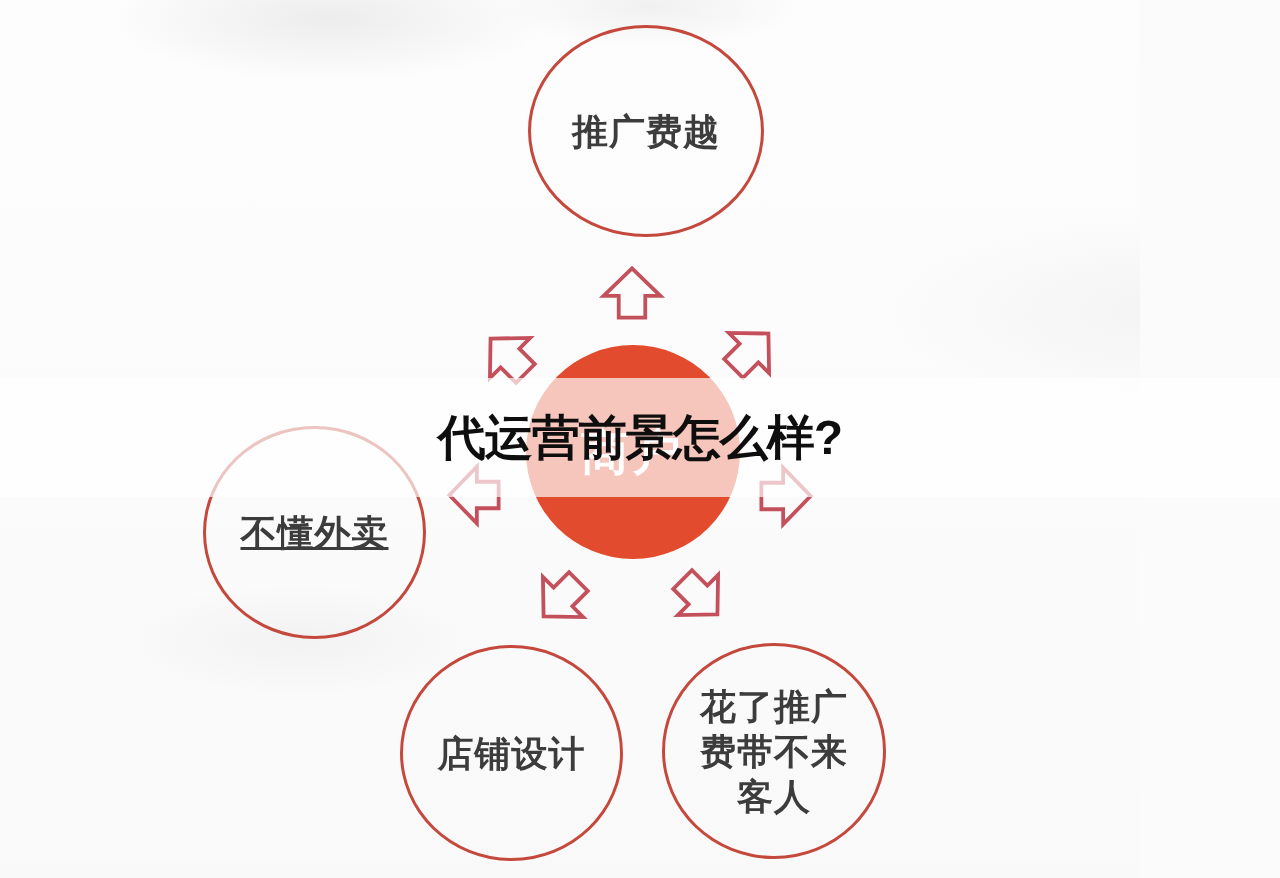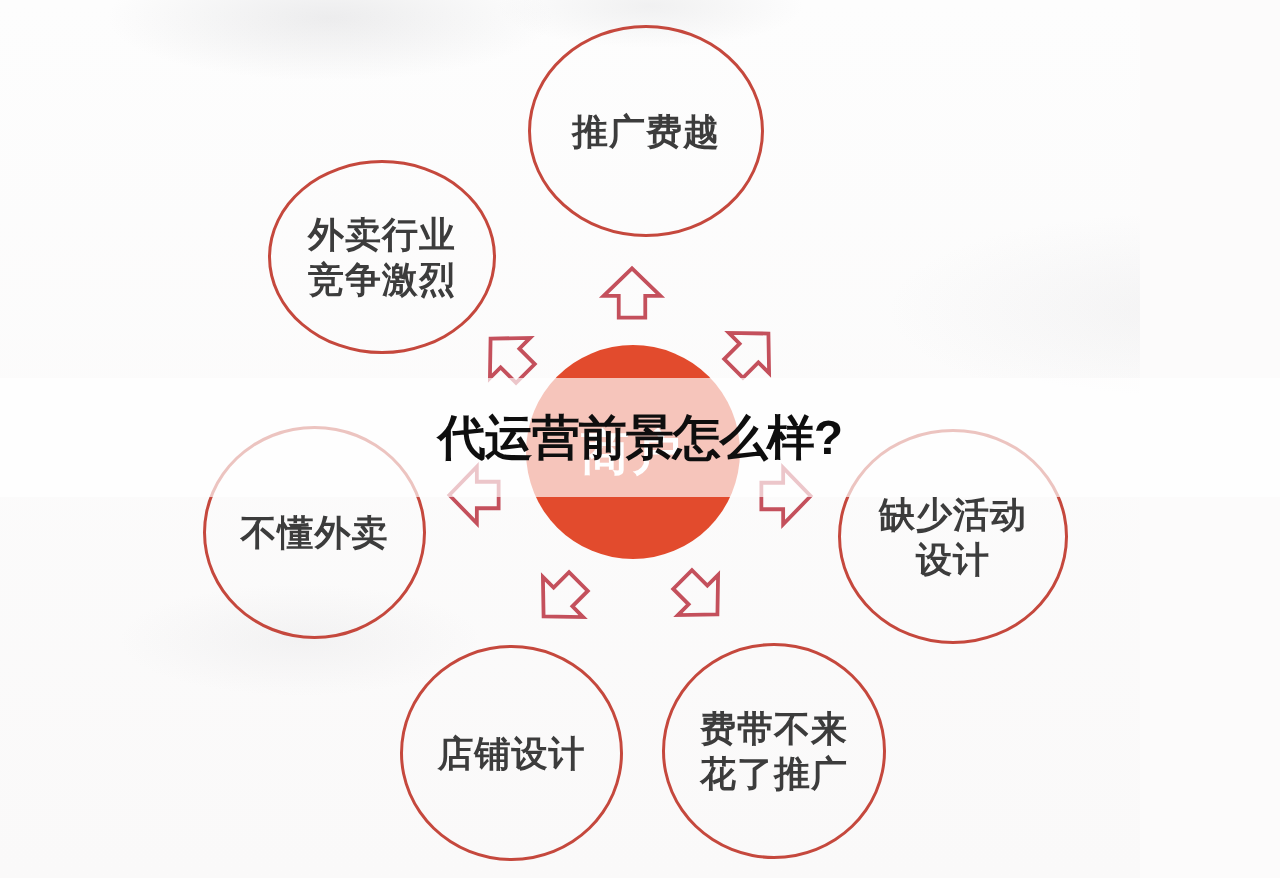--- a/index.html
+++ b/index.html
@@ -20,21 +20,21 @@
   
   .node{
     position:absolute;border:3.5px solid #c5483d;border-radius:50%;
     display:flex;align-items:center;justify-content:center;text-align:center;
     color:#3c3c3c;font-size:36px;line-height:45px;font-weight:600;
     letter-spacing:1px;
   }
   .n-top        {left:528px;top:25px;  width:230px;height:206px;}
   .n-topleft    {left:268px;top:160px; width:222px;height:188px;}
   .n-topright   {left:780px;top:143px; width:223px;height:210px;line-height:45px;}
-  .n-left       {left:203px;top:426px; width:217px;height:207px;}
+  .n-left       {left:203px;top:426px; width:217px;height:207px;text-decoration:underline;}
   .n-right      {left:838px;top:429px; width:224px;height:209px;}
   .n-botleft    {left:400px;top:645px; width:217px;height:210px;}
   .n-botright   {left:662px;top:643px; width:218px;height:210px;}
   .node span{display:block;}
   
   .center-node{
     position:absolute;left:526px;top:345px;width:214px;height:214px;
     border-radius:50%;background:#e24b2d;
     display:flex;flex-direction:row;align-items:center;justify-content:center;
     color:#ffffff;font-size:48px;line-height:57px;font-weight:bold;
@@ -88,51 +88,40 @@
   <svg class="arrow a-downright" viewBox="0 0 76 60">
       <path d="M38 4 L68 33 L52 33 L52 56 L24 56 L24 33 L8 33 Z"></path>
     </svg>
 
   <div class="node n-top">
     <div>
       <span>推广费越</span>
     </div>
   </div>
 
-  <div class="node n-topleft">
-    <div>
-      <span>外卖行业</span>
-      <span>竞争激烈</span>
-    </div>
-  </div>
 
 
   <div class="node n-left">
     <div>
       <span>不懂外卖</span>
     </div>
   </div>
 
-  <div class="node n-right">
-    <div>
-      <span>缺少活动</span>
-      <span>设计</span>
-    </div>
-  </div>
 
   <div class="node n-botleft">
     <div>
       <span>店铺设计</span>
     </div>
   </div>
 
   <div class="node n-botright">
     <div>
+      <span>花了推广</span>
       <span>费带不来</span>
-      <span>花了推广</span>
+      <span>客人</span>
     </div>
   </div>
 
   <div class="center-node">
     <span>商户</span>
   </div>
 
   <div class="banner">
     <div class="title">代运营前景怎么样?</div>
   </div>

